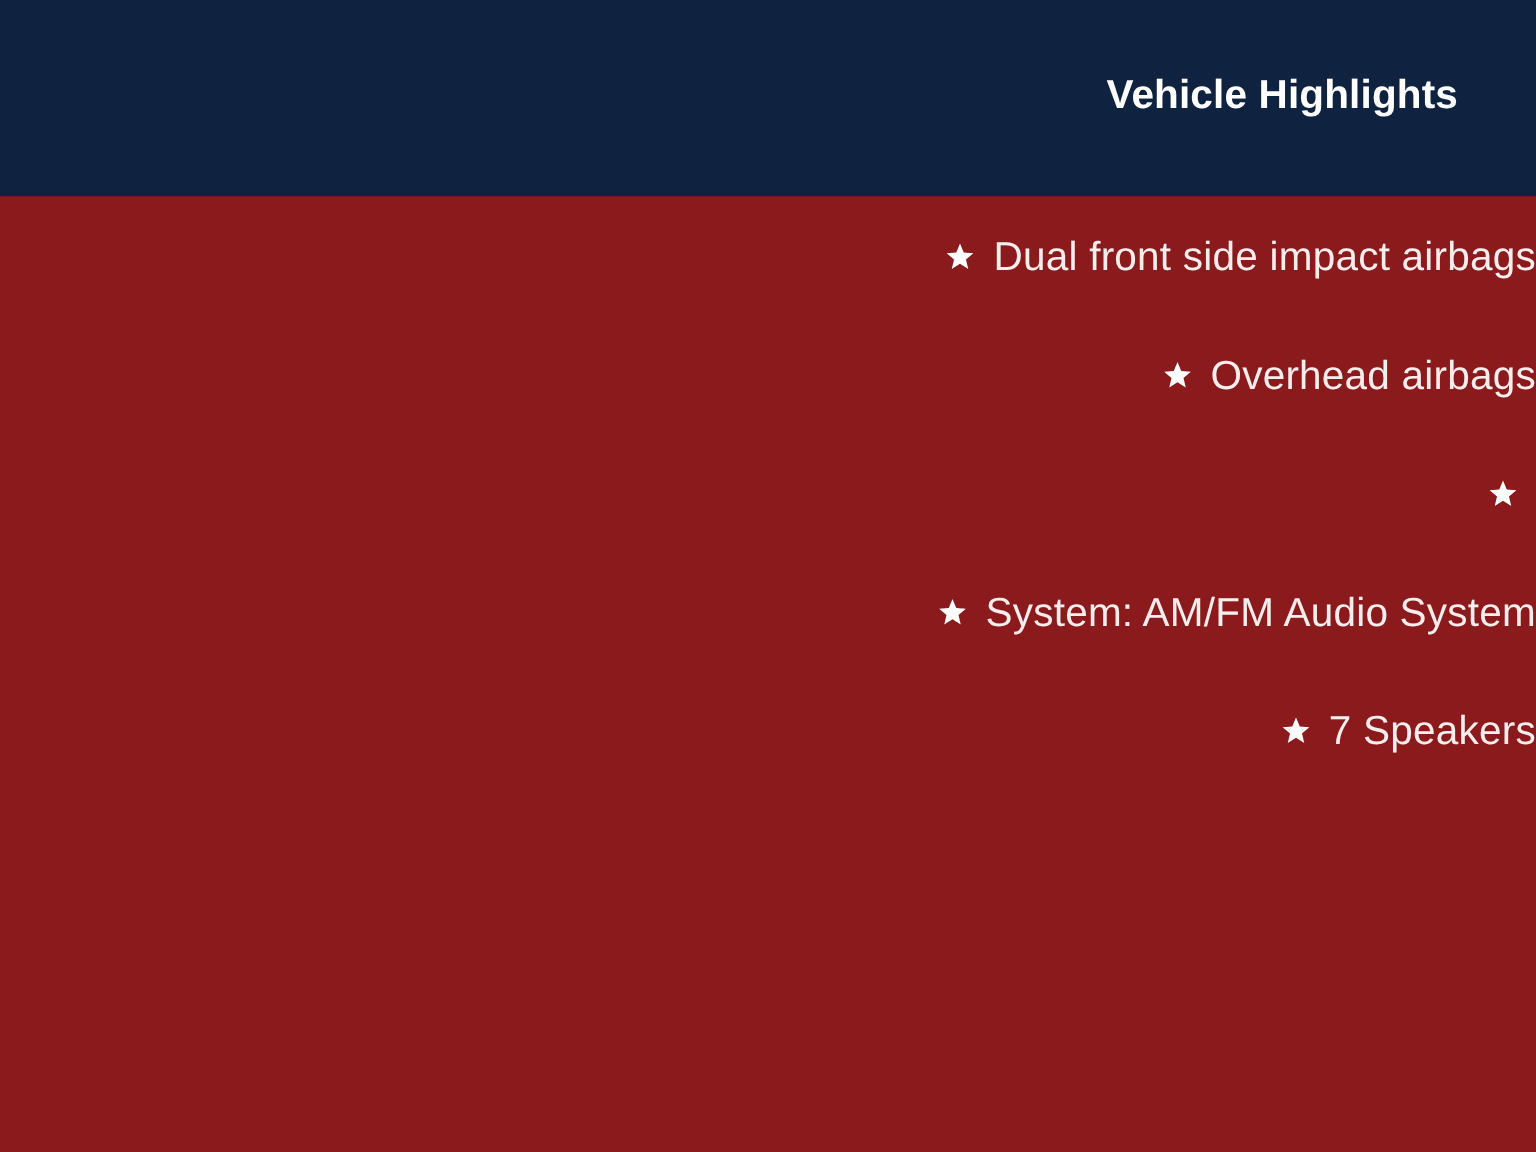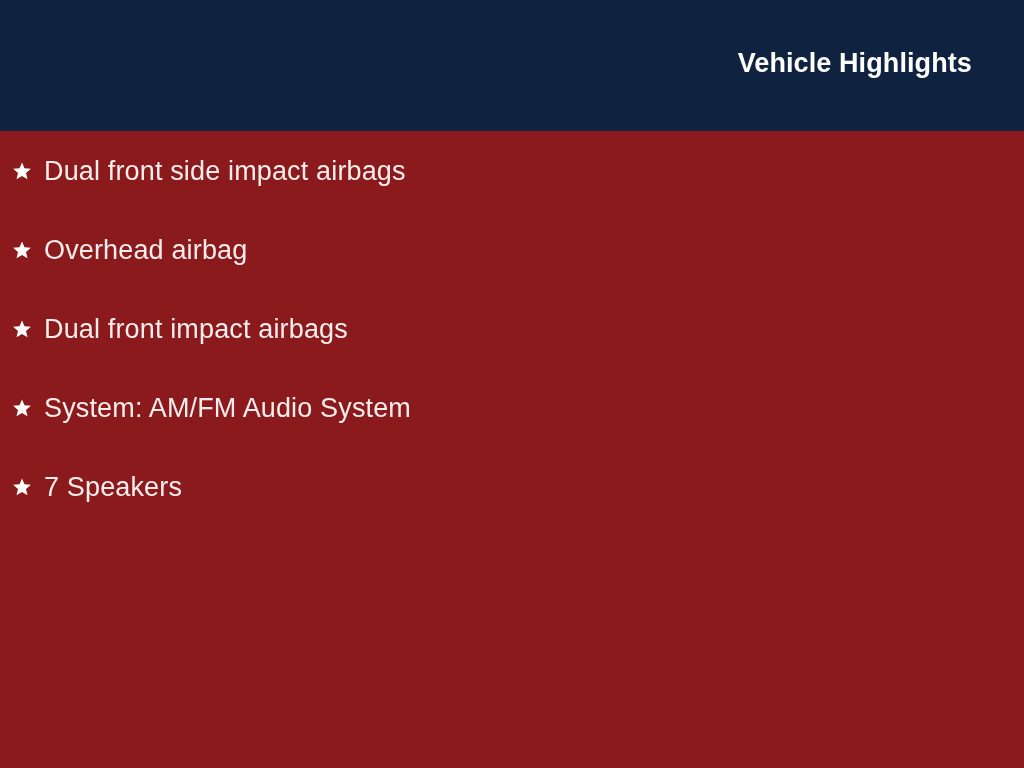--- a/index.html
+++ b/index.html
@@ -61,20 +61,21 @@
     top: 0;
     width: 1024px;
   }
   .highlight-item {
     position: relative;
     height: 79px;
     display: flex;
     align-items: center;
     padding-left: 12px;
     box-sizing: border-box;
+    justify-content: flex-end;
   }
   .star-icon {
     flex: 0 0 auto;
     width: 20px;
     height: 22px;
     display: inline-flex;
     align-items: center;
     justify-content: center;
     color: #FFFFFF;
     margin-right: 12px;
@@ -112,31 +113,30 @@
         </span>
         <span class="highlight-text">Dual front side impact airbags</span>
       </li>
 
       <li class="highlight-item">
         <span class="star-icon">
           <svg width="20" height="20" viewBox="0 0 20 20" aria-hidden="true">
             <polygon points="10,1.4 12.5,7.3 18.9,7.8 14.0,12.0 15.5,18.3 10,14.9 4.5,18.3 6.0,12.0 1.1,7.8 7.5,7.3" fill="currentColor"></polygon>
           </svg>
         </span>
-        <span class="highlight-text">Overhead airbag</span>
+        <span class="highlight-text">Overhead airbags</span>
       </li>
 
 
       <li class="highlight-item">
         <span class="star-icon">
           <svg width="20" height="20" viewBox="0 0 20 20" aria-hidden="true">
             <polygon points="10,1.4 12.5,7.3 18.9,7.8 14.0,12.0 15.5,18.3 10,14.9 4.5,18.3 6.0,12.0 1.1,7.8 7.5,7.3" fill="currentColor"></polygon>
           </svg>
         </span>
-        <span class="highlight-text">Dual front impact airbags</span>
       </li>
 
 
 
       <li class="highlight-item">
         <span class="star-icon">
           <svg width="20" height="20" viewBox="0 0 20 20" aria-hidden="true">
             <polygon points="10,1.4 12.5,7.3 18.9,7.8 14.0,12.0 15.5,18.3 10,14.9 4.5,18.3 6.0,12.0 1.1,7.8 7.5,7.3" fill="currentColor"></polygon>
           </svg>
         </span>

